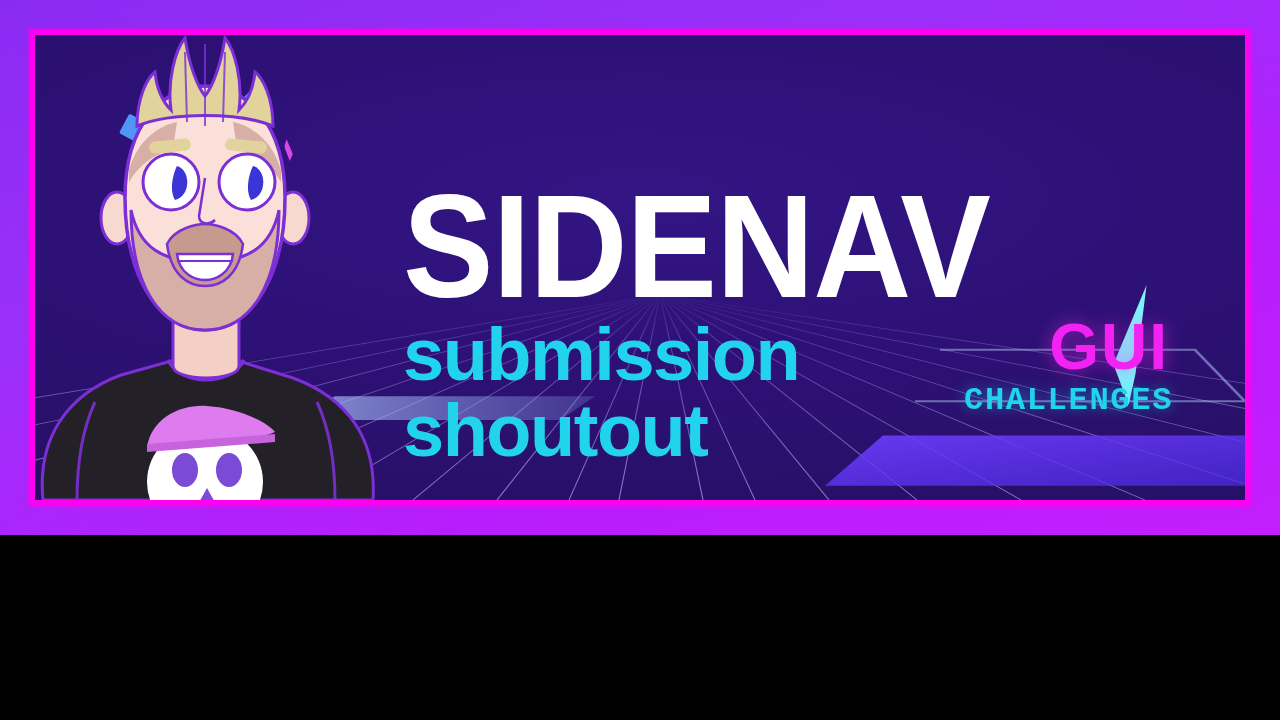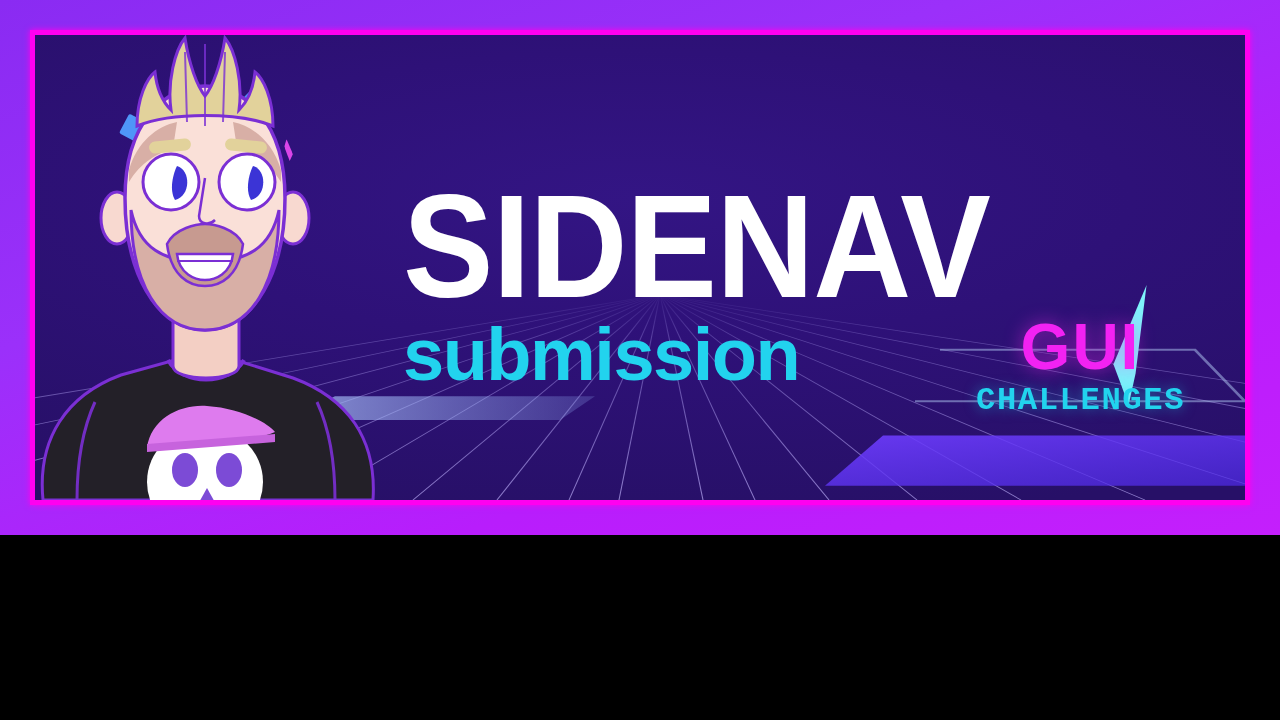--- a/index.html
+++ b/index.html
@@ -64,22 +64,22 @@
   }
   #subtitle {
     font-family:"Liberation Sans", sans-serif;
     font-weight:700; font-size:74px; line-height:1.03;
     letter-spacing:-1.5px; color:#22D3EE;
   }
   #subtitle div { white-space:nowrap; }
 
   
   #logo {
-    position:absolute; right:64px; bottom:84px;
-    text-align:center; line-height:1;
+    position:absolute; right:76px; bottom:84px;
+    text-align:right; line-height:1;
   }
   #logo-gui {
     font-family:"Liberation Sans", sans-serif;
     font-weight:700; font-size:64px; letter-spacing:2px;
     color:#F222F2;
     text-shadow:0 0 18px rgba(255,40,240,.55);
   }
   #logo-challenges {
     margin-top:6px;
     font-family:"Liberation Mono", monospace;
@@ -215,20 +215,21 @@
         <ellipse cx="204" cy="440" rx="13" ry="17" fill="#7C4BD6"></ellipse>
         <path d="M182 458 L192 476 L172 476 Z" fill="#7C4BD6"></path>
         <path d="M150 470 C150 480 156 486 164 486" fill="none" stroke="#FFFFFF" stroke-width="6"></path>
       </g>
     </svg>
 
     <div id="headline">
       <div id="title">SIDENAV</div>
       <div id="subtitle">
         <div>submission</div>
+        <div>shoutout</div>
       </div>
     </div>
 
     <div id="logo">
       <div id="logo-gui">GUI</div>
       <div id="logo-challenges">CHALLENGES</div>
     </div>
 
   </div>
 </div>

